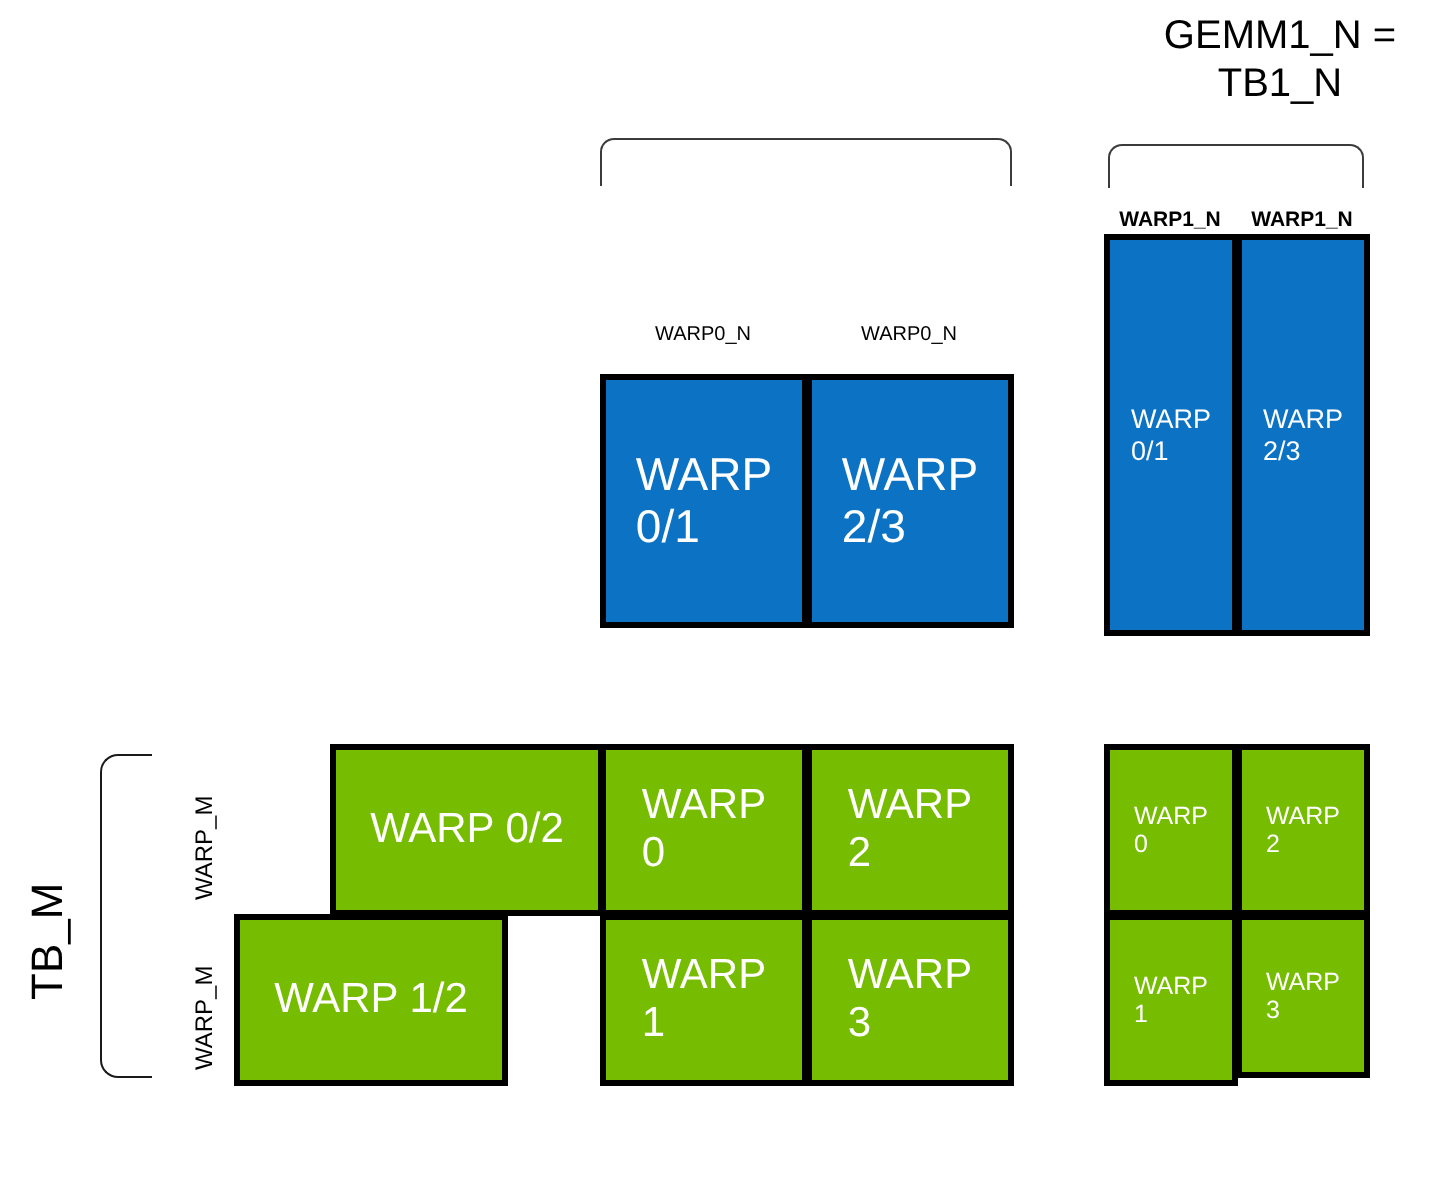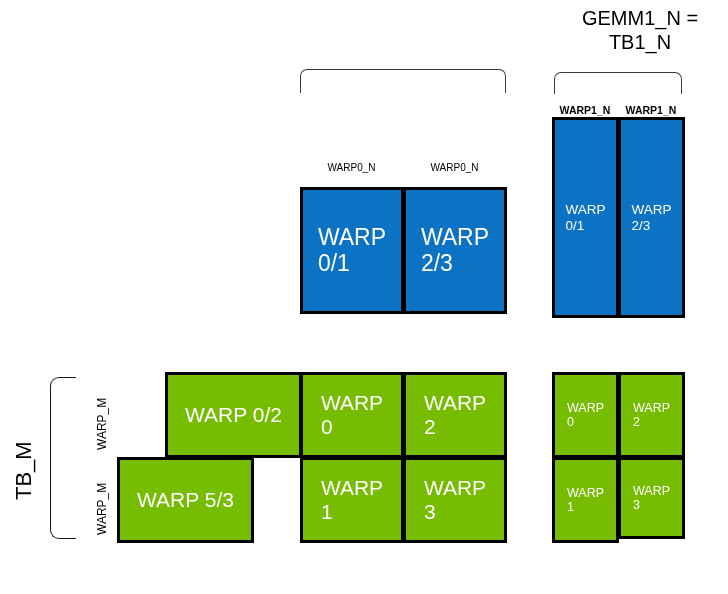--- a/index.html
+++ b/index.html
@@ -122,21 +122,21 @@
 2/3</div>
 
   <div class="abs rot tbm" style="left:12px;top:500px;">TB_M</div>
 
   <div class="abs brk-left" style="left:50px;top:377px;width:26px;height:162px;"></div>
 
   <div class="abs rot warpm" style="left:96px;top:450px;">WARP_M</div>
   <div class="abs rot warpm" style="left:96px;top:535px;">WARP_M</div>
 
   <div class="abs blk green t-md" style="left:117px;top:372px;width:137px;height:86px;margin-left:48px;">WARP 0/2</div>
-  <div class="abs blk green t-md" style="left:117px;top:457px;width:137px;height:86px;">WARP 5/3</div>
+  <div class="abs blk green t-md" style="left:117px;top:457px;width:137px;height:86px;">WARP 1/2</div>
 
   <div class="abs blk green t-md" style="left:300px;top:372px;width:104px;height:86px;">WARP
 0</div>
   <div class="abs blk green t-md" style="left:403px;top:372px;width:104px;height:86px;">WARP
 2</div>
   <div class="abs blk green t-md" style="left:300px;top:457px;width:104px;height:86px;">WARP
 1</div>
   <div class="abs blk green t-md" style="left:403px;top:457px;width:104px;height:86px;">WARP
 3</div>
 

